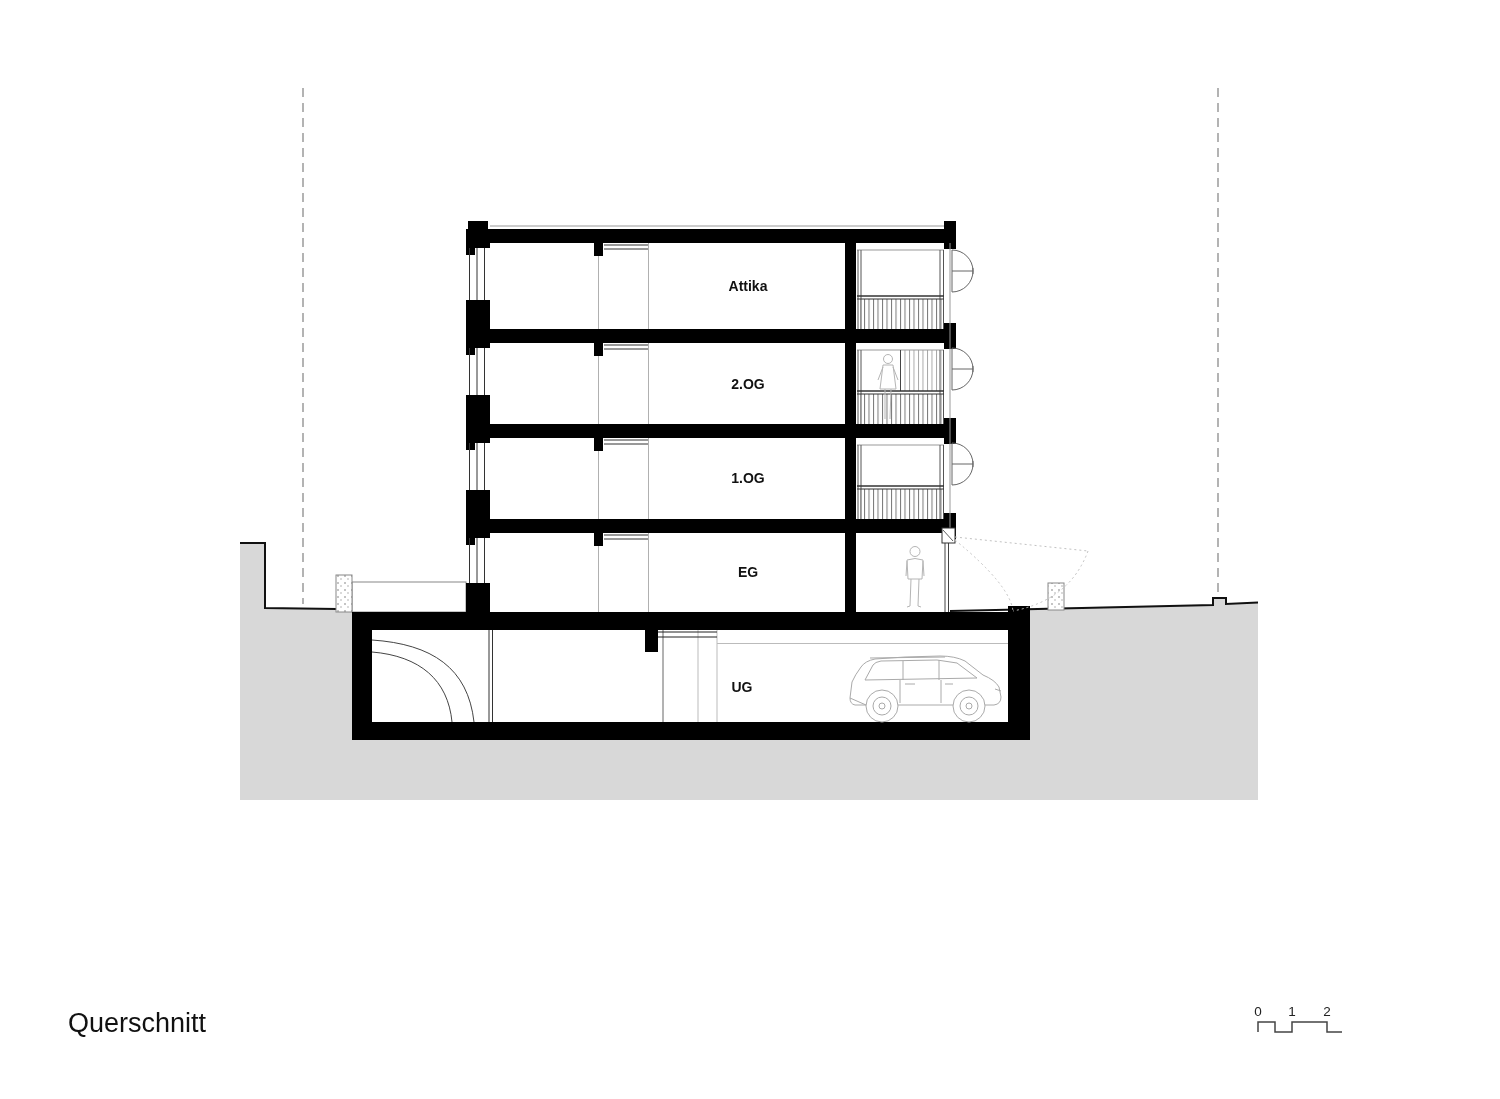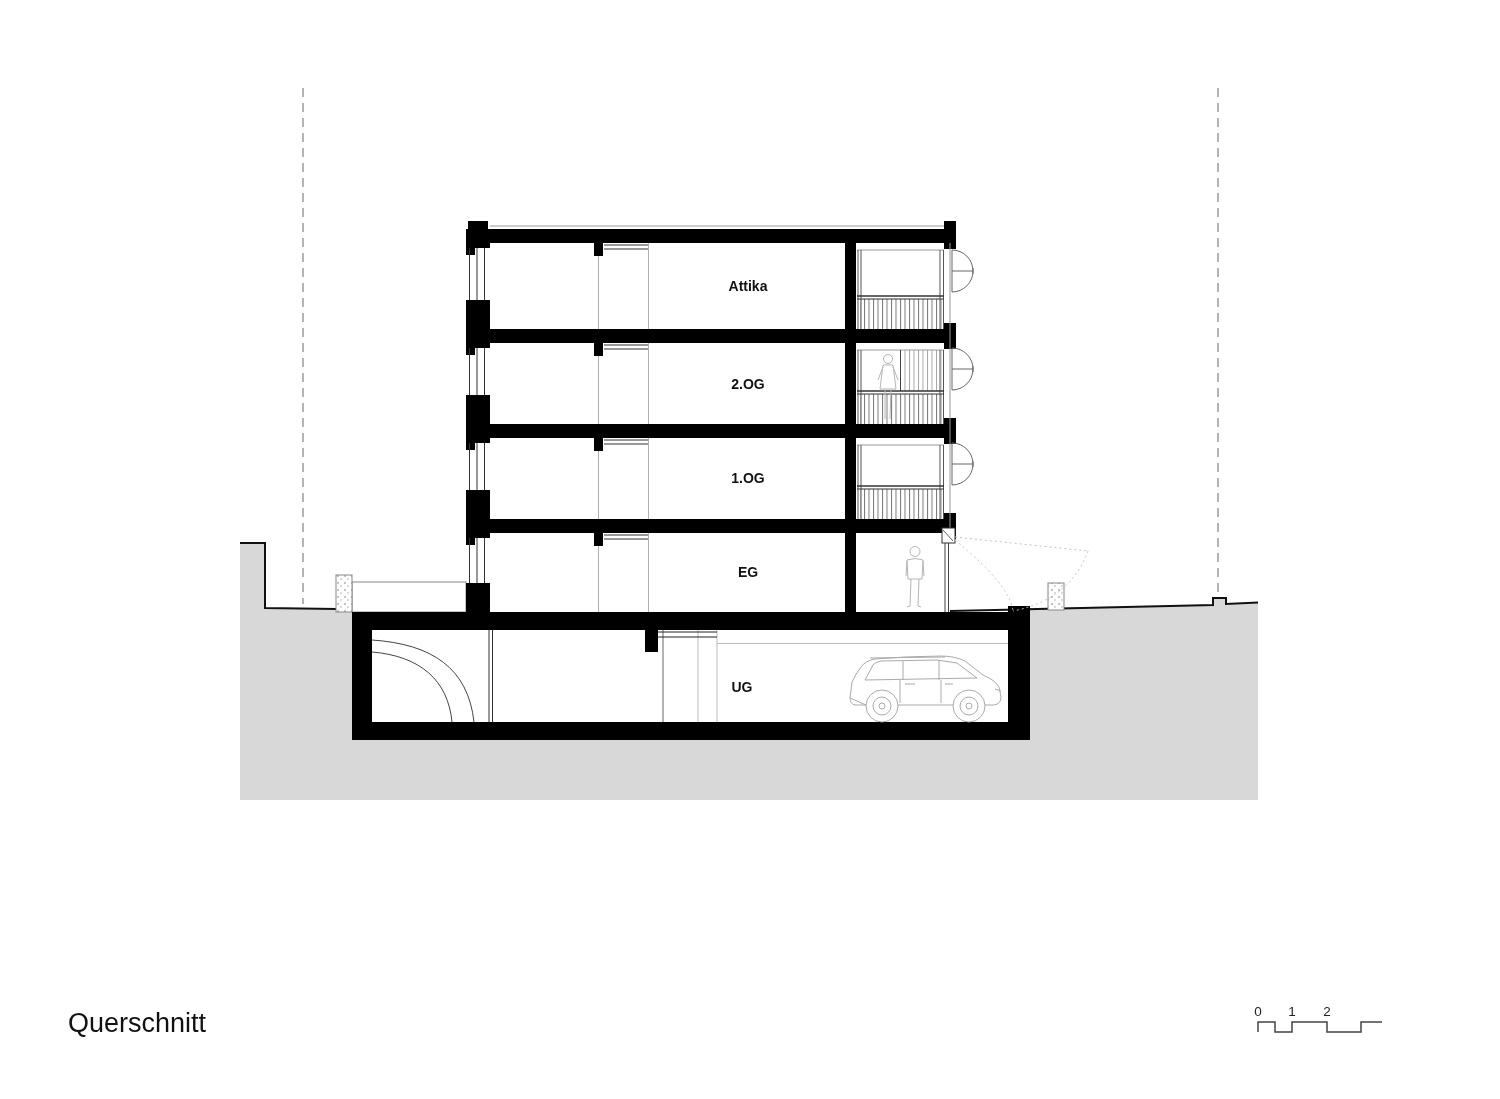--- a/index.html
+++ b/index.html
@@ -2,21 +2,20 @@
 <html><head>
 <meta charset="utf-8">
 <style>
   html,body{margin:0;padding:0;background:#ffffff;}
   .canvas{
     position:relative;
     width:1342px;height:1099px;
     background:#ffffff;
     font-family:"Liberation Sans",sans-serif;
     overflow:hidden;
-    padding-left:40px;
   }
   .canvas svg{position:absolute;left:0;top:0;}
   text{font-family:"Liberation Sans",sans-serif;}
   .floor-label{font-size:14px;font-weight:bold;fill:#111;text-anchor:middle;}
   .scale-label{font-size:13.5px;fill:#222;text-anchor:middle;}
   .title-label{font-size:27px;fill:#111;}
 </style>
 </head>
 <body>
 

